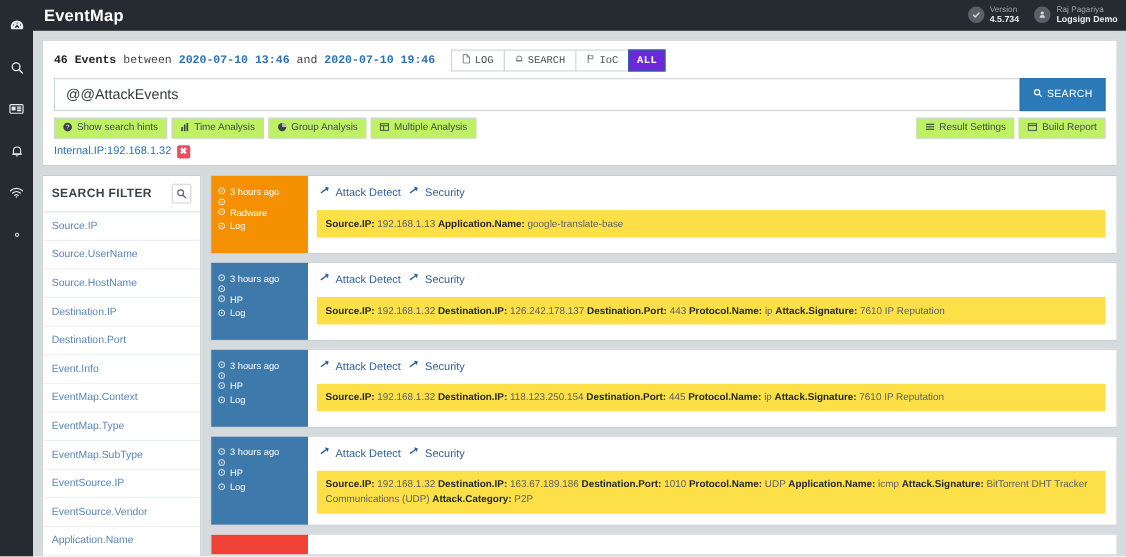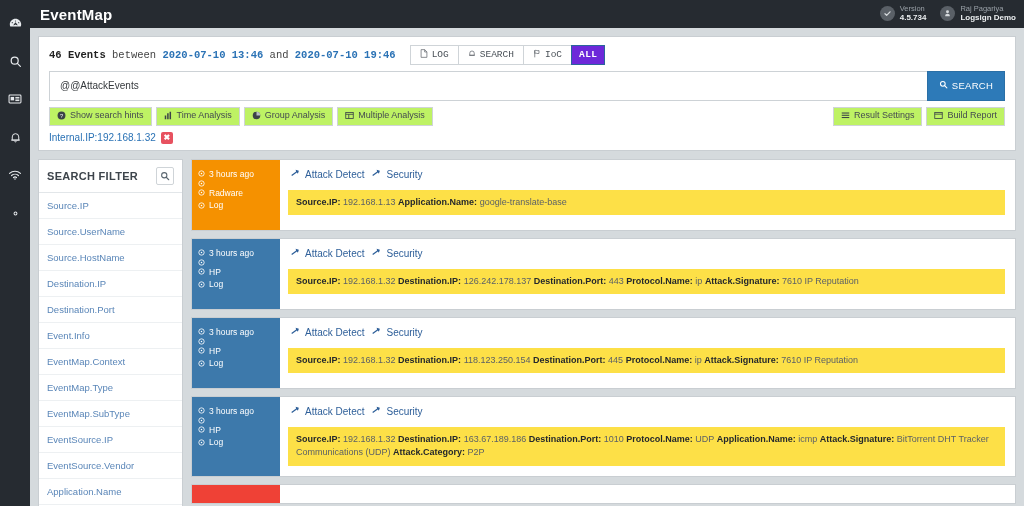--- a/index.html
+++ b/index.html
@@ -61,21 +61,21 @@
     font-size: 9.5px; color: #4a5158; border: 1px solid #cfd4d8; background: #fff;
     padding: 3px 9px; margin-left: -1px; display: flex; align-items: center; gap: 4px;
     line-height: 1;
   }
   .ttab:first-child { margin-left: 0; }
   .ttab.active { background: #6d28d9; border-color: #2a659c; color: #fff; font-weight: bold; letter-spacing: .4px; padding: 3px 7px; justify-content: center; }
 
   .searchrow { display: flex; margin-top: 6px; }
   .searchinput {
     flex: 1 1 auto; height: 30px; border: 1px solid #cdd2d6; border-right: none;
-    padding: 0 10px; font-size: 10px; color: #34383c; outline: none;
+    padding: 0 10px; font-size: 13px; color: #34383c; outline: none;
     font-family: "Liberation Sans", sans-serif; background: #fff;
   }
   .searchbtn {
     width: 78px; height: 30px; background: #2d7ab8; color: #fff; border: 1px solid #2a6fa6;
     font-size: 9.5px; letter-spacing: .3px; display: flex; align-items: center; justify-content: center; gap: 4px;
     cursor: pointer;
   }
 
   .toolrow { display: flex; align-items: center; margin-top: 6px; }
   .tbtn {

